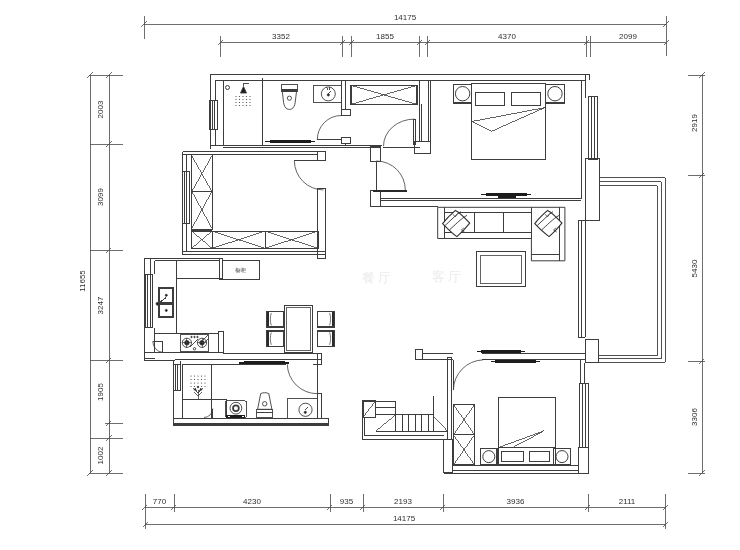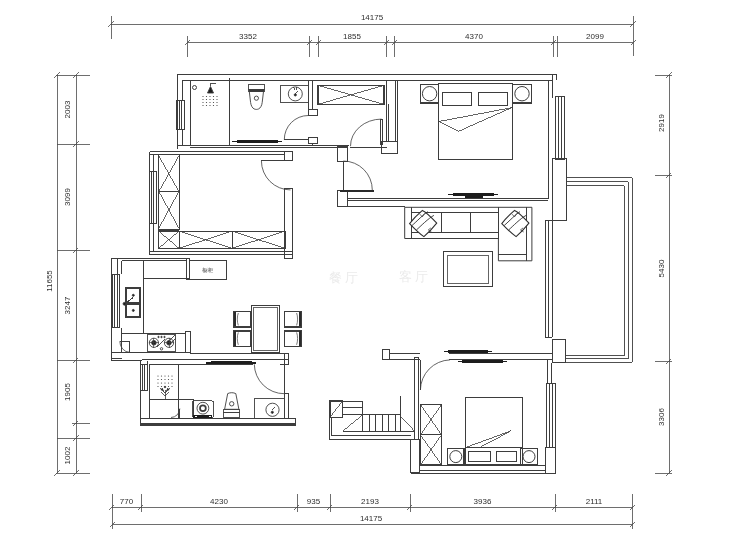--- a/index.html
+++ b/index.html
@@ -1,16 +1,16 @@
 <!DOCTYPE html>
 <html><head>
 <meta charset="utf-8">
 <style>
   html,body{margin:0;padding:0;background:#ffffff;}
-  .wrap{width:672px;height:550px;position:relative;background:#fff;overflow:hidden;transform:translateZ(0);}
+  .wrap{width:672px;height:550px;position:relative;background:#fff;overflow:hidden;transform:translateZ(0);margin-left:33px;}
   svg{display:block;}
   text{font-family:"Liberation Sans", sans-serif;fill:#2e2e2e;}
   line,rect{shape-rendering:crispEdges;}
   path,circle{shape-rendering:auto;}
 </style>
 </head>
 <body>
 <div class="wrap">
 <svg width="740" height="550" viewBox="0 0 740 550" fill="none" stroke-linecap="butt">
 <g stroke="#3d3d3d" stroke-width="1">

